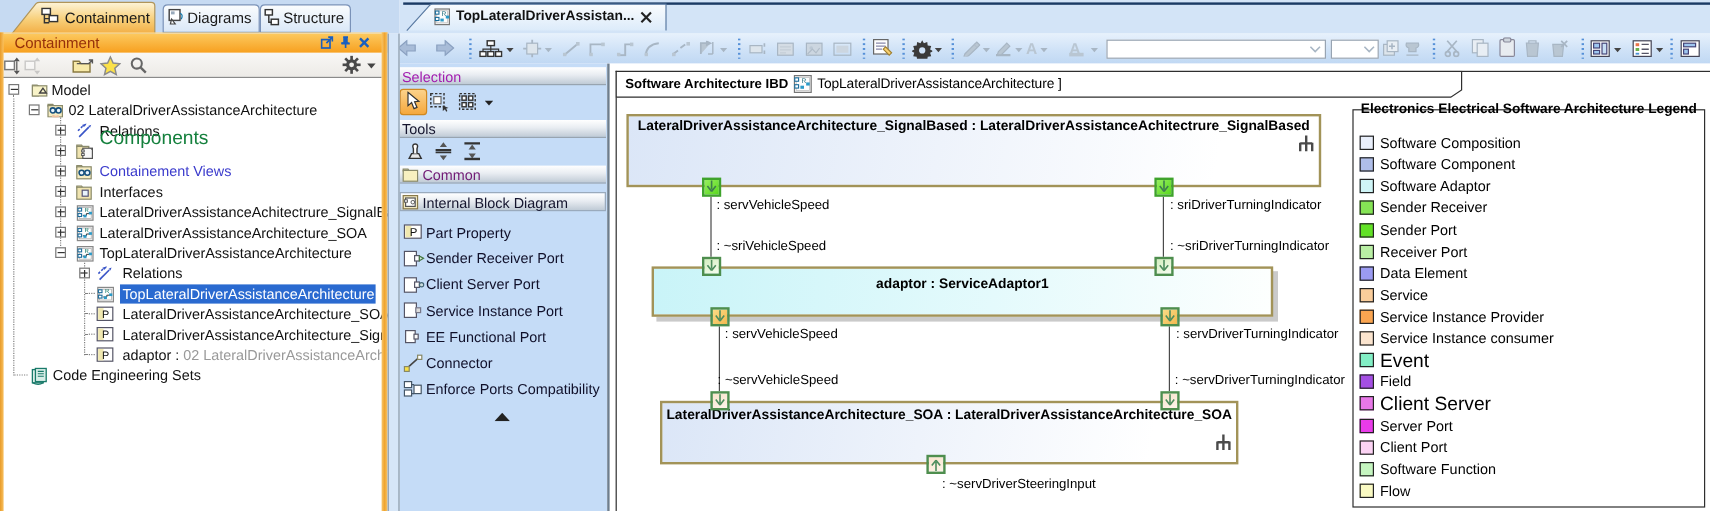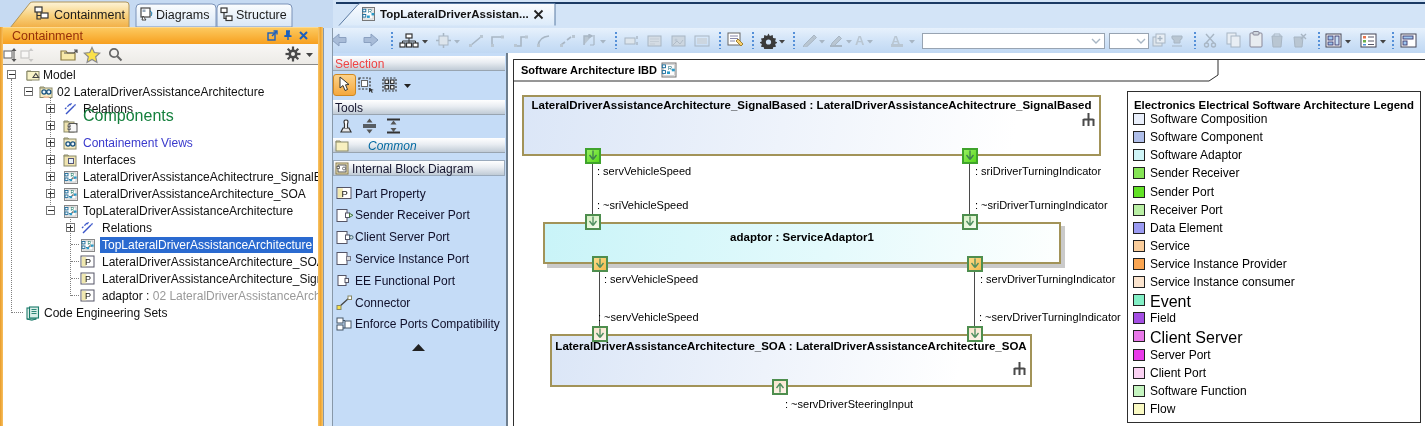--- a/index.html
+++ b/index.html
@@ -463,21 +463,21 @@
   </svg>
 <div class="a" style="left:1392px;top:32px;width:2px;height:17px;background-image:linear-gradient(#5590d8 40%,transparent 40%);background-size:2px 4px;"></div>
 <svg class="a" style="left:1400px;top:33px;" width="17" height="15">
     <rect x="1" y="1" width="15" height="13" fill="#fff" stroke="#445"></rect>
     <rect x="3" y="3" width="10" height="3" fill="#9ec6f0" stroke="#447"></rect>
     <rect x="3" y="8" width="4" height="4" fill="#9ec6f0" stroke="#447"></rect>
   </svg>
 
 <div class="a" style="left:333px;top:53px;width:173px;height:373px;background:#c5dcf7;"></div>
 <div class="a hdr" style="left:333px;top:56px;width:172px;height:15px;"></div>
-<div class="a txt" style="left:335px;top:57px;font-size:12px;color:#ef4444;">Selection</div>
+<div class="a txt" style="left:335px;top:57px;font-size:12px;color:#a21caf;">Selection</div>
 <div class="a" style="left:333px;top:74px;width:23px;height:22px;background:linear-gradient(#fcd28a,#f5a83d);border:1px solid #d08820;border-radius:3px;"></div>
 <svg class="a" style="left:338px;top:76px;" width="13" height="17" viewBox="0 0 13 17">
   <path d="M2,1 L2,12 5,9.5 7,14.5 9.5,13.5 7.5,8.8 11,8.5 Z" fill="#fff" stroke="#333" stroke-width="1"></path>
 </svg>
 <svg class="a" style="left:358px;top:77px;" width="17" height="17" viewBox="0 0 17 17">
   <rect x="1" y="1" width="11" height="11" fill="none" stroke="#333" stroke-dasharray="2,1.5" stroke-width="1.2"></rect>
   <rect x="3.5" y="3.5" width="6" height="6" fill="#fff" stroke="#666" stroke-width="1"></rect>
   <path d="M11,11 l0,4.5 1.8,-1.4 1,2 1,-0.6 -1,-2 2,-0.4 z" fill="#333"></path>
 </svg>
 <svg class="a" style="left:382px;top:77px;" width="15" height="15" viewBox="0 0 15 15">
@@ -504,21 +504,21 @@
   <path d="M2,1.5 h13" stroke="#333" stroke-width="2"></path>
   <path d="M8.5,2.5 l3,4 h-6 z" fill="#555"></path>
   <path d="M8.5,14 l3,-4 h-6 z" fill="#555"></path>
   <path d="M2,14.5 h13" stroke="#333" stroke-width="2"></path>
 </svg>
 <div class="a hdr" style="left:333px;top:138px;width:172px;height:15px;"></div>
 <svg class="a" style="left:335px;top:139px;" width="14" height="13" viewBox="0 0 14 13">
   <path d="M1,2 h4 l1,1.5 h-5 z" fill="#f2e8b8" stroke="#8a8a6a"></path>
   <rect x="1" y="3" width="12" height="9" fill="#f8f0c0" stroke="#8a8a6a"></rect>
 </svg>
-<div class="a txt" style="left:368px;top:139px;font-size:12px;color:#0369a1;font-style:italic;">Common</div>
+<div class="a txt" style="left:352px;top:139px;font-size:12px;color:#701a75;">Common</div>
 <div class="a hdr" style="left:333px;top:160px;width:172px;height:16px;border:1px solid #9aaabc;"></div>
 <svg class="a" style="left:335px;top:162px;" width="14" height="13" viewBox="0 0 14 13">
   <rect x="1" y="1" width="12" height="11" fill="#f0e8c0" stroke="#8a7a4a"></rect>
   <rect x="3" y="3" width="8" height="7" fill="#fff" stroke="#555"></rect>
   <rect x="2" y="4.5" width="2.5" height="2" fill="#fff" stroke="#555" stroke-width="0.8"></rect>
   <circle cx="9" cy="6.5" r="1.5" fill="none" stroke="#555" stroke-width="0.8"></circle>
 </svg>
 <div class="a txt" style="left:352px;top:162px;font-size:12px;color:#15152e;">Internal Block Diagram</div>
 <svg class="a" style="left:336px;top:186.0px;" width="16" height="14" viewBox="0 0 16 14">
     <rect x="1" y="1.5" width="14" height="11" fill="#fff" stroke="#556"></rect>
@@ -583,20 +583,21 @@
     <span style="font-weight:bold;font-size:11px;">Software Architecture IBD&nbsp;</span>
     <svg width="16" height="16" viewBox="0 0 16 16" style="margin:0 4px 0 1px;">
       <rect x="1" y="1" width="14" height="14" fill="#f4f4f4" stroke="#777"></rect>
       <rect x="2.5" y="2.5" width="11" height="11" fill="#fdfdfd" stroke="#bbb" stroke-width="0.6"></rect>
       <rect x="1.3" y="2.9" width="3.2" height="2.8" fill="#fff" stroke="#156a9a" stroke-width="0.9"></rect>
       <rect x="1.3" y="8.6" width="3.2" height="2.8" fill="#fff" stroke="#156a9a" stroke-width="0.9"></rect>
       <rect x="6" y="9.4" width="3" height="2.6" fill="#2a9ac8"></rect>
       <rect x="10.8" y="6.7" width="3" height="2.6" fill="#2a9ac8"></rect>
       <text x="7" y="7.5" font-size="5.5" fill="#167" font-family="Liberation Sans">R</text>
     </svg>
+    <span style="font-size:11.5px;letter-spacing:-0.1px;">TopLateralDriverAssistanceArchitecture&nbsp;]</span>
   </div>
 
 <div class="a" style="left:522px;top:95px;width:579px;height:61px;border:2px solid #a29358;background:linear-gradient(100deg,#dbe6f7 0%,#eef3fb 45%,#ffffff 85%);"></div>
 <div class="a txt" style="left:522px;top:99px;width:579px;font-size:11.5px;font-weight:bold;color:#000;text-align:center;">LateralDriverAssistanceArchitecture_SignalBased : LateralDriverAssistanceAchitectrure_SignalBased</div>
 <svg class="a" style="left:1082px;top:112px;" width="13" height="15" viewBox="0 0 13 15">
   <path d="M6.5,1 V7 M1.5,7.5 H11.5 M1.5,7 V14 M6.5,7 V14 M11.5,7 V14" stroke="#4a4a4a" stroke-width="2"></path>
 </svg>
 
 <div class="a" style="left:543px;top:222px;width:518px;height:42px;border:2px solid #a29358;background:linear-gradient(95deg,#c9f4f8 0%,#e4fafc 55%,#fdfffe 100%);box-shadow:4px 4px 0 rgba(150,150,150,0.5);"></div>
 <div class="a txt" style="left:543px;top:231px;width:518px;font-size:11.5px;font-weight:bold;color:#000;text-align:center;">adaptor : ServiceAdaptor1</div>
@@ -651,21 +652,21 @@
 <div class="lbl" style="left:597px;top:165px;">: servVehicleSpeed</div>
 <div class="lbl" style="left:597px;top:199px;">: ~sriVehicleSpeed</div>
 <div class="lbl" style="left:975px;top:165px;">: sriDriverTurningIndicator</div>
 <div class="lbl" style="left:975px;top:199px;">: ~sriDriverTurningIndicator</div>
 <div class="lbl" style="left:604px;top:273px;">: servVehicleSpeed</div>
 <div class="lbl" style="left:598px;top:311px;">: ~servVehicleSpeed</div>
 <div class="lbl" style="left:980px;top:273px;">: servDriverTurningIndicator</div>
 <div class="lbl" style="left:979px;top:311px;">: ~servDriverTurningIndicator</div>
 <div class="lbl" style="left:785px;top:398px;">: ~servDriverSteeringInput</div>
 <div class="a" style="left:1127px;top:91px;width:294px;height:332px;background:#fff;border:1px solid #2e2e2e;"></div>
-<div class="a txt" style="left:1127px;top:99px;width:294px;text-align:center;font-size:11.4px;font-weight:bold;color:#000;">Electronics Electrical Software Architecture Legend</div>
+<div class="a txt" style="left:1127px;top:85px;width:294px;text-align:center;font-size:11.4px;font-weight:bold;color:#000;">Electronics Electrical Software Architecture Legend</div>
 <div class="a" style="left:1133px;top:113.0px;width:12px;height:12px;background:#e9effb;border:1px solid #222;"></div>
 <div class="a txt" style="left:1150px;top:112.0px;font-size:12px;color:#000;text-align:center;">Software Composition</div>
 <div class="a" style="left:1133px;top:131.1px;width:12px;height:12px;background:#afbee9;border:1px solid #222;"></div>
 <div class="a txt" style="left:1150px;top:130.1px;font-size:12px;color:#000;">Software Component</div>
 <div class="a" style="left:1133px;top:149.2px;width:12px;height:12px;background:#cff5f7;border:1px solid #222;"></div>
 <div class="a txt" style="left:1150px;top:148.2px;font-size:12px;color:#000;">Software Adaptor</div>
 <div class="a" style="left:1133px;top:167.4px;width:12px;height:12px;background:#85e455;border:1px solid #222;"></div>
 <div class="a txt" style="left:1150px;top:166.4px;font-size:12px;color:#000;">Sender Receiver</div>
 <div class="a" style="left:1133px;top:185.5px;width:12px;height:12px;background:#62e226;border:1px solid #222;"></div>
 <div class="a txt" style="left:1150px;top:184.5px;font-size:12px;color:#000;">Sender Port</div>

